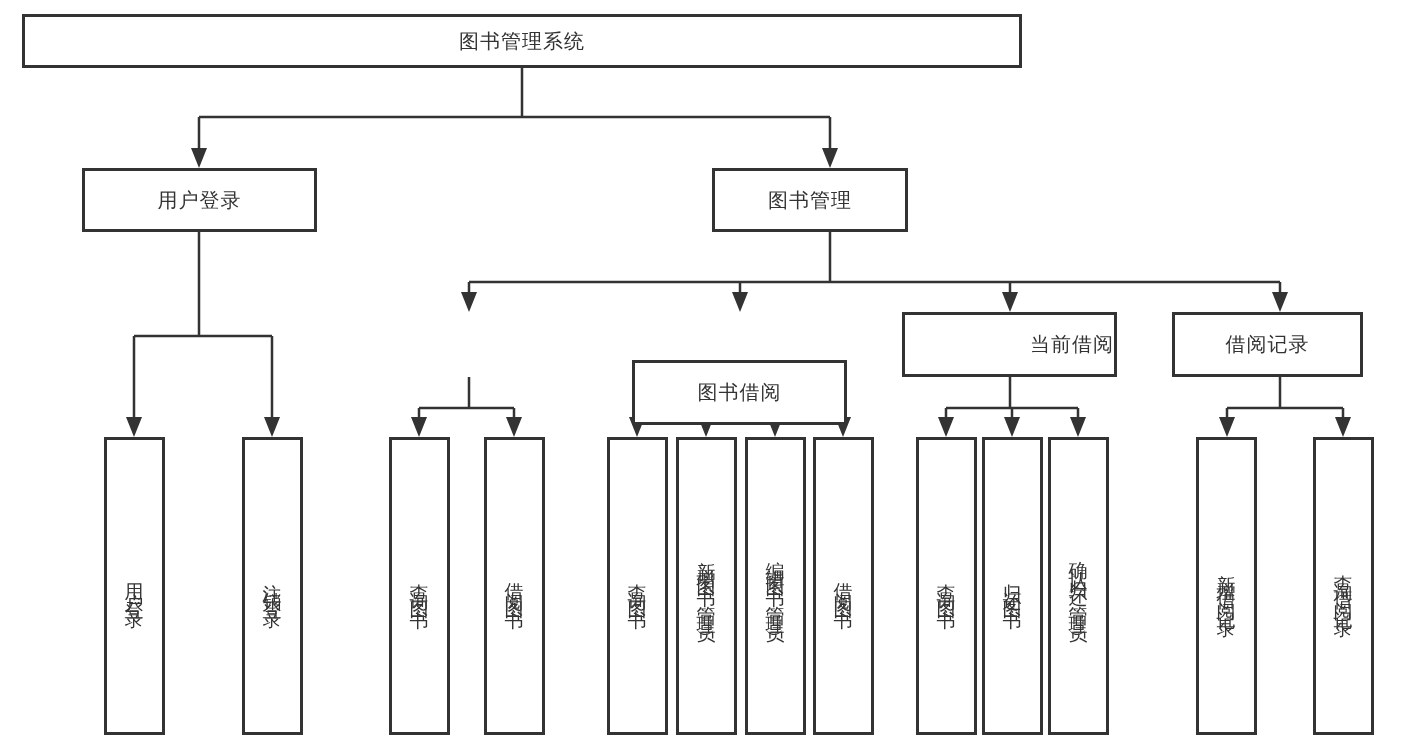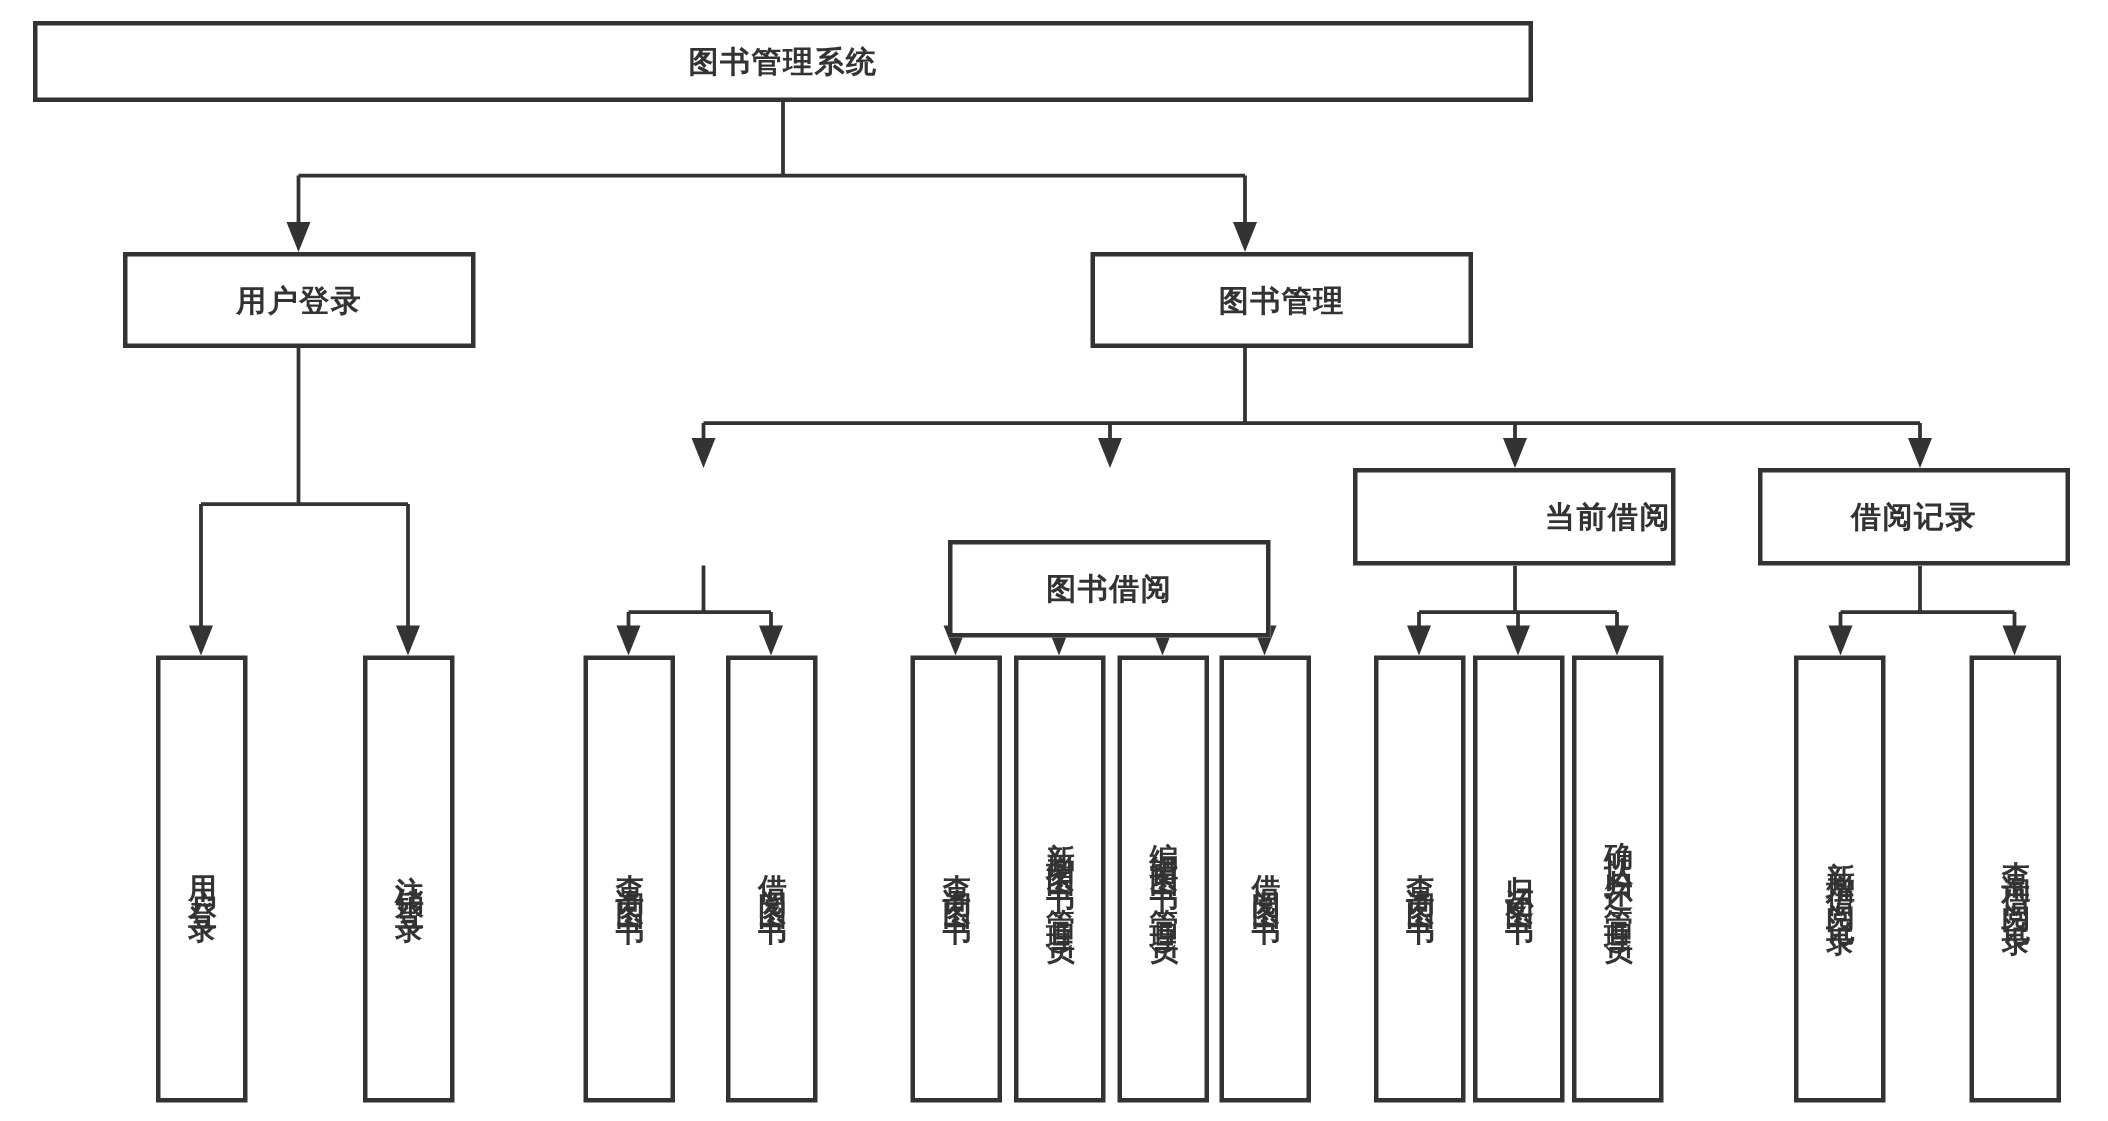--- a/index.html
+++ b/index.html
@@ -4,21 +4,20 @@
 <style>
   html, body { margin: 0; padding: 0; background: #ffffff; }
   #canvas {
     position: relative;
     width: 1405px;
     height: 747px;
     background: #ffffff;
     font-family: "Liberation Sans", "DejaVu Sans", sans-serif;
     color: #333333;
     overflow: hidden;
-    font-weight: bold;
   }
   #wires {
     position: absolute;
     left: 0; top: 0;
     width: 1405px; height: 747px;
     z-index: 0;
   }
   .node {
     position: absolute;
     box-sizing: border-box;
@@ -39,26 +38,26 @@
     text-orientation: mixed;
     font-size: 19px;
     letter-spacing: 9px;
     line-height: 1;
     white-space: nowrap;
   }
   
   .n-root  { left: 22px;  top: 14px;  width: 1000px; height: 54px; }
   
   .n-l2a   { left: 82px;  top: 168px; width: 235px; height: 64px; }
-  .n-l2b   { left: 712px; top: 168px; width: 255px; height: 64px; margin-left: 15px; }
+  .n-l2b   { left: 712px; top: 168px; width: 196px; height: 64px; }
   
   .n-g0    { left: 362px;  top: 312px; width: 215px; height: 65px; }
   .n-g1    { left: 632px;  top: 312px; width: 215px; height: 65px; margin-top: 48px; }
   .n-g2    { left: 902px;  top: 312px; width: 215px; height: 65px; justify-content: flex-end; }
-  .n-g3    { left: 1172px; top: 312px; width: 208px; height: 65px; }
+  .n-g3    { left: 1172px; top: 312px; width: 191px; height: 65px; }
   
   .leaf { top: 437px; width: 61px; height: 298px; }
   .lf-a1 { left: 104px; }  .lf-a2 { left: 242px; }
   .lf-b1 { left: 389px; }  .lf-b2 { left: 484px; }
   .lf-c1 { left: 607px; }  .lf-c2 { left: 676px; }  .lf-c3 { left: 745px; }  .lf-c4 { left: 813px; }
   .lf-d1 { left: 916px; }  .lf-d2 { left: 982px; }  .lf-d3 { left: 1048px; }
   .lf-e1 { left: 1196px; } .lf-e2 { left: 1313px; }
   #watermark {
     position: absolute;
     right: 3px;

